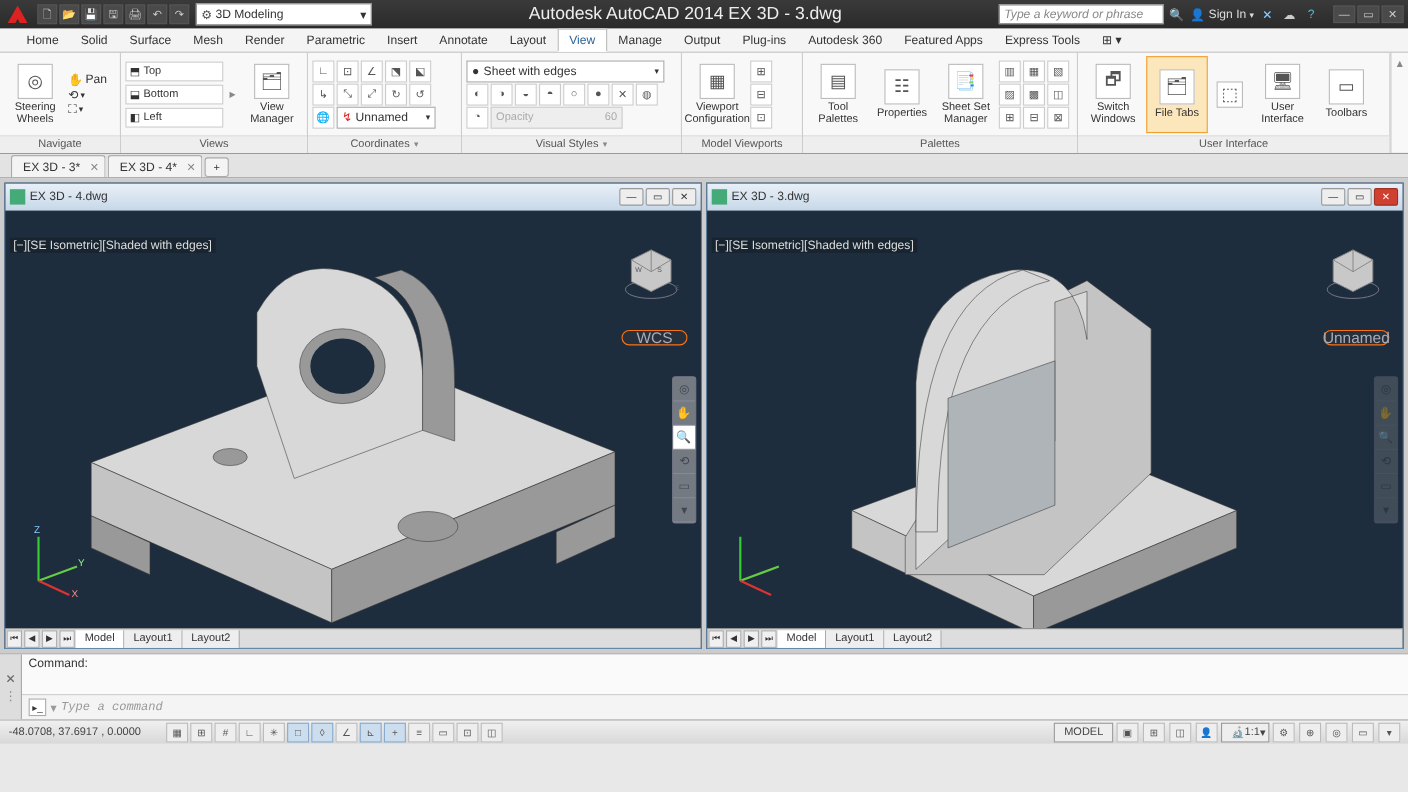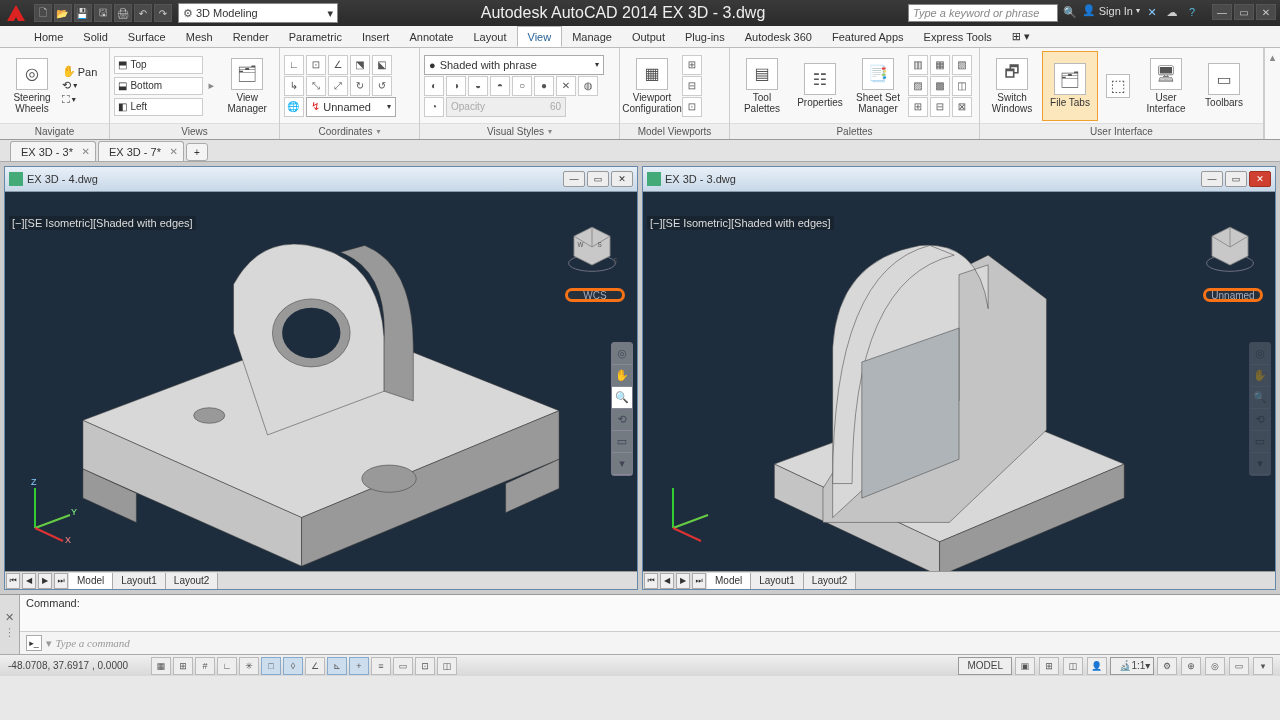--- a/index.html
+++ b/index.html
@@ -6,29 +6,29 @@
 body { width:1280px; height:720px; background:#e8e8e8; overflow:hidden; font-size:11px; color:#333; }
 
 
 .titlebar { height:26px; background:linear-gradient(#3a3a3a,#2a2a2a); display:flex; align-items:center; color:#ddd; }
 .logo { width:24px; height:24px; margin:0 4px; }
 .qat { display:flex; align-items:center; gap:2px; margin-left:2px; }
 .qat-btn { width:18px; height:18px; background:#4a4a4a; border:1px solid #555; display:flex; align-items:center; justify-content:center; color:#ccc; font-size:10px; cursor:pointer; }
 .workspace-sel { margin-left:6px; height:20px; width:160px; background:#fff; border:1px solid #888; display:flex; align-items:center; padding:0 4px; color:#333; font-size:11px; }
 .workspace-sel .gear { margin-right:3px; color:#555; }
 .title-center { flex:1; text-align:center; font-size:16px; color:#eee; }
-.title-right { display:flex; align-items:flex-start; gap:4px; margin-right:4px; }
+.title-right { display:flex; align-items:center; gap:4px; margin-right:4px; }
 .search-box { width:150px; height:18px; background:#fff; border:1px solid #888; padding:0 4px; color:#888; font-size:11px; font-style:italic; display:flex; align-items:center; }
 .signin { color:#ddd; font-size:11px; display:flex; align-items:center; gap:3px; }
 .win-btns { display:flex; gap:2px; margin-left:8px; }
 .win-btn { width:20px; height:16px; background:#4a4a4a; border:1px solid #555; color:#ccc; display:flex; align-items:center; justify-content:center; font-size:10px; cursor:pointer; }
 .tb-ico { width:16px; height:16px; color:#ccc; display:flex; align-items:center; justify-content:center; font-size:11px; cursor:pointer; }
 
 
-.menubar { height:22px; background:#f4f4f4; border-bottom:1px solid #bbb; display:flex; align-items:stretch; padding-left:24px; }
+.menubar { height:22px; background:#f4f4f4; border-bottom:1px solid #bbb; display:flex; align-items:stretch; padding-left:14px; }
 .menu-tab { padding:0 10px; display:flex; align-items:center; color:#333; cursor:pointer; }
 .menu-tab.active { background:#fff; border:1px solid #bbb; border-bottom:1px solid #fff; color:#2a6496; }
 
 
 .ribbon { height:92px; background:#f8f8f8; border-bottom:1px solid #9a9a9a; display:flex; }
 .panel { border-right:1px solid #ccc; display:flex; flex-direction:column; }
 .panel-body { flex:1; display:flex; align-items:center; padding:2px 4px; gap:2px; }
 .panel-title { height:16px; text-align:center; font-size:10px; color:#555; background:#eee; border-top:1px solid #ddd; display:flex; align-items:center; justify-content:center; gap:4px; }
 .panel-title .arrow { font-size:8px; color:#888; }
 .big-btn { width:56px; height:70px; display:flex; flex-direction:column; align-items:center; justify-content:center; gap:2px; cursor:pointer; border:1px solid transparent; padding:2px; }
@@ -53,21 +53,21 @@
 .workspace { height:432px; background:#ccc; display:flex; padding:4px; gap:4px; }
 .docwin { flex:1; border:1px solid #6688aa; background:#1a2838; display:flex; flex-direction:column; position:relative; }
 .docwin-title { height:22px; background:linear-gradient(#e8f0f8,#c8d8e8); border-bottom:1px solid #8899aa; display:flex; align-items:center; padding:12px 4px; font-size:11px; color:#333; }
 .docwin-title .ico { width:14px; height:14px; background:#4a7; margin-right:4px; }
 .docwin-btns { margin-left:auto; display:flex; gap:2px; }
 .docwin-btn { width:22px; height:16px; border:1px solid #999; border-radius:2px; background:#eee; display:flex; align-items:center; justify-content:center; font-size:9px; cursor:pointer; }
 .docwin-btn.close { background:#d04030; color:#fff; border-color:#a03020; }
 .view-label { position:absolute; top:24px; left:4px; color:#ddd; font-size:11px; background:rgba(0,0,0,0.2); padding:1px 3px; }
 .canvas { flex:1; position:relative; background:#1e2d3d; overflow:hidden; }
 .viewcube { position:absolute; top:28px; right:18px; width:54px; height:54px; }
-.wcs-label { position:absolute; top:96px; right:12px; width:60px; height:14px; border:3px solid #f97316; border-radius:7px; background:rgba(40,50,60,0.8); color:#aab; font-size:10px; display:flex; align-items:center; justify-content:center; }
+.wcs-label { position:absolute; top:108px; right:12px; width:60px; height:14px; border:1px solid #f97316; border-radius:7px; background:rgba(40,50,60,0.8); color:#aab; font-size:14px; display:flex; align-items:center; justify-content:center; }
 .navbar { position:absolute; right:4px; top:150px; width:22px; background:rgba(200,200,200,0.5); border:1px solid #778; border-radius:3px; }
 .nav-btn { width:20px; height:22px; display:flex; align-items:center; justify-content:center; font-size:11px; color:#445; cursor:pointer; border-bottom:1px solid #889; }
 .nav-btn.active { background:#fff; }
 .ucs-icon { position:absolute; bottom:28px; left:10px; width:70px; height:70px; }
 .layout-tabs { height:18px; background:#ddd; border-top:1px solid #999; display:flex; align-items:center; font-size:10px; }
 .lt-nav { width:14px; height:16px; border:1px solid #aaa; background:#f0f0f0; display:flex; align-items:center; justify-content:center; font-size:8px; cursor:pointer; margin:0 1px; }
 .lt-tab { padding:0 8px; height:16px; display:flex; align-items:center; border-right:1px solid #aaa; cursor:pointer; background:#eee; }
 .lt-tab.active { background:#fff; }
 
 
@@ -76,21 +76,21 @@
 .compass { fill:none; stroke:#778; }
 
 
 .cmdarea { height:60px; background:#f4f4f4; border-top:1px solid #999; display:flex; }
 .cmd-handle { width:20px; background:#ddd; border-right:1px solid #aaa; display:flex; flex-direction:column; align-items:center; justify-content:center; gap:2px; }
 .cmd-handle .x { font-size:11px; color:#666; cursor:pointer; }
 .cmd-body { flex:1; display:flex; flex-direction:column;justify-content:flex-end; }
 .cmd-history { flex:1; padding:2px 6px; font-family:Consolas,monospace; font-size:11px; color:#333; background:#fafafa; border-bottom:1px solid #ccc; }
 .cmd-line { height:22px; display:flex; align-items:center; padding:0 6px; gap:4px; }
 .cmd-prompt { width:16px; height:16px; border:1px solid #aaa; background:#fff; display:flex; align-items:center; justify-content:center; font-size:9px; }
-.cmd-input { flex:1; font-family:Liberation Serif, serif; font-size:11px; color:#999; font-style:italic; }
+.cmd-input { flex:1; font-family:Liberation Mono, monospace; font-size:11px; color:#999; font-style:italic; }
 
 
 .statusbar { height:22px; background:linear-gradient(#f0f0f0,#d8d8d8); border-top:1px solid #aaa; display:flex; align-items:center; font-size:10px; color:#444; }
 .coords { padding:0 8px; width:150px; }
 .status-btn { width:20px; height:18px; border:1px solid #bbb; background:#eee; display:flex; align-items:center; justify-content:center; margin:0 1px; cursor:pointer; font-size:9px; color:#555; }
 .status-btn.on { background:#cde; border-color:#8ac; }
 .status-right { margin-left:auto; display:flex; align-items:center; gap:2px; padding-right:6px; }
 .model-btn { height:18px; padding:0 8px; border:1px solid #999; background:#eee; display:flex; align-items:center; font-size:10px; }
 
 
@@ -243,21 +243,21 @@
     <div class="panel-title">
         <span>Coordinates</span>
         <span class="arrow">▾</span>
       </div>
   </div>
   <div class="panel" style="width:200px">
     <div class="panel-body">
       <div class="col" style="width:100%">
         <div class="mini-sel" style="width:180px">
           <span style="margin-right:4px">●</span>
-          <span>Shaded with phrase</span>
+          <span>Sheet with edges</span>
             <span style="margin-left:auto;font-size:8px">▾</span>
         </div>
         <div class="row">
           <div class="sm-btn">◐</div>
           <div class="sm-btn">◑</div>
           <div class="sm-btn">◒</div>
           <div class="sm-btn">◓</div>
           <div class="sm-btn">○</div>
           <div class="sm-btn">●</div>
           <div class="sm-btn">✕</div>
@@ -356,21 +356,21 @@
   </div>
   <div style="width:16px;border-left:1px solid #ccc;display:flex;align-items:flex-start;justify-content:center;padding-top:3px;color:#888;cursor:pointer">▴</div>
 </div>
 
 <div class="doctabs">
   <div class="doctab">
       <span>EX 3D - 3*</span>
       <span class="x">✕</span>
     </div>
   <div class="doctab">
-      <span>EX 3D - 7*</span>
+      <span>EX 3D - 4*</span>
       <span class="x">✕</span>
     </div>
   <div class="doctab-plus">+</div>
 </div>
 
 <div class="workspace">
 
   <div class="docwin">
     <div class="docwin-title">
       <div class="ico"></div>

